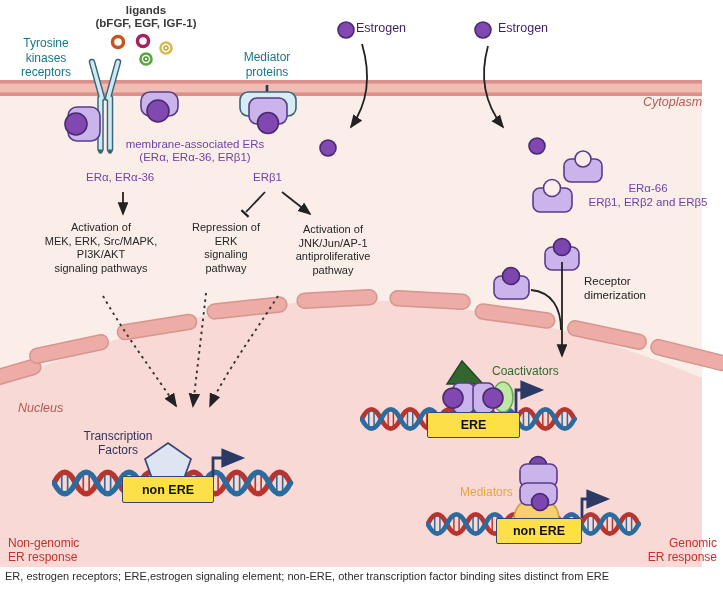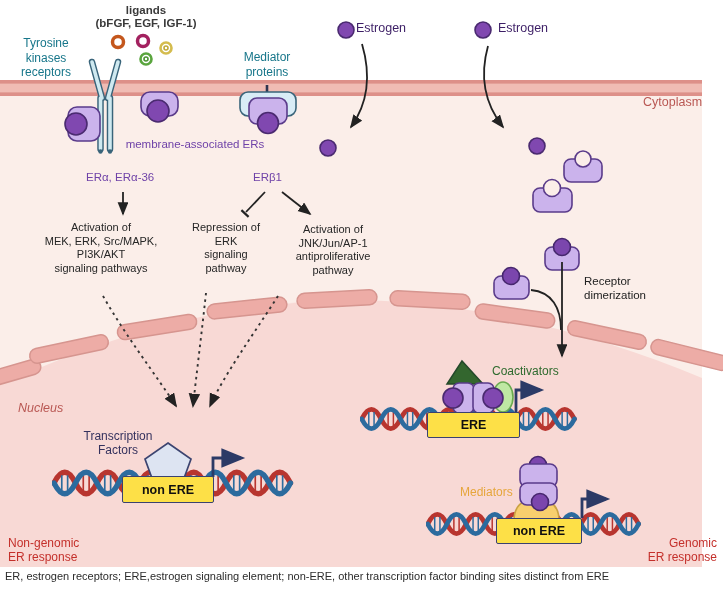--- a/index.html
+++ b/index.html
@@ -8,21 +8,21 @@
   #fig svg{position:absolute;left:0;top:0}
   .lb{position:absolute;white-space:pre-line;line-height:13.5px;font-size:11.5px;color:#262626}
   .b{font-weight:normal}
   
   #ligands-title{left:96px;top:4px;width:100px;text-align:center;font-weight:600;color:#3a3a3a}
   #ligands-sub{left:80px;top:17px;width:132px;text-align:center;font-weight:600;color:#3a3a3a}
   #tyrosine{left:6px;top:36px;width:80px;text-align:center;color:#17768a;font-size:12px;line-height:14.5px}
   #mediator-proteins{left:227px;top:50px;width:80px;text-align:center;color:#17768a;font-size:12px;line-height:14.5px}
   #estrogen-left{left:356px;top:22px;color:#3d1f66;font-size:12.5px}
   #estrogen-right{left:498px;top:22px;color:#3d1f66;font-size:12.5px}
-  #cytoplasm{left:643px;top:96px;color:#b95753;font-size:12.5px}
+  #cytoplasm{left:643px;top:96px;font-style:italic;color:#b95753;font-size:12.5px}
   #nucleus-label{left:18px;top:402px;font-style:italic;color:#b95753;font-size:12.5px}
   
   #maers-title{left:85px;top:138px;width:220px;text-align:center;color:#6f42a8}
   #maers-sub{left:85px;top:151px;width:220px;text-align:center;color:#6f42a8}
   #era-label{left:86px;top:171px;color:#6f42a8}
   #erb-label{left:253px;top:171px;color:#6f42a8}
   
   #path-mek{left:31px;top:221px;width:140px;text-align:center;font-size:11px}
   #path-erk{left:176px;top:221px;width:100px;text-align:center;font-size:11px}
   #path-jnk{left:277px;top:223px;width:112px;text-align:center;font-size:11px}
@@ -205,36 +205,39 @@
 kinases
 receptors</div>
 <div class="lb b" id="mediator-proteins">Mediator
 proteins</div>
 <div class="lb b" id="estrogen-left">Estrogen</div>
 <div class="lb b" id="estrogen-right">Estrogen</div>
 <div class="lb" id="cytoplasm">Cytoplasm</div>
 <div class="lb" id="nucleus-label">Nucleus</div>
 
 <div class="lb b" id="maers-title">membrane-associated ERs</div>
+<div class="lb b" id="maers-sub">(ERα, ERα-36, ERβ1)</div>
 <div class="lb b" id="era-label">ERα, ERα-36</div>
 <div class="lb b" id="erb-label">ERβ1</div>
 
 <div class="lb" id="path-mek">Activation of
 MEK, ERK, Src/MAPK,
 PI3K/AKT
 signaling pathways</div>
 <div class="lb" id="path-erk">Repression of
 ERK
 signaling
 pathway</div>
 <div class="lb" id="path-jnk">Activation of
 JNK/Jun/AP-1
 antiproliferative
 pathway</div>
 
+<div class="lb b" id="er66">ERα-66
+ERβ1, ERβ2 and ERβ5</div>
 <div class="lb" id="dimerization">Receptor
 dimerization</div>
 
 <div class="lb b" id="tf-label">Transcription
 Factors</div>
 <div class="lb b" id="coactivators">Coactivators</div>
 <div class="lb b" id="mediators">Mediators</div>
 
 <div class="dnabox" id="box-nonere-l">non ERE</div>
 <div class="dnabox" id="box-ere">ERE</div>

